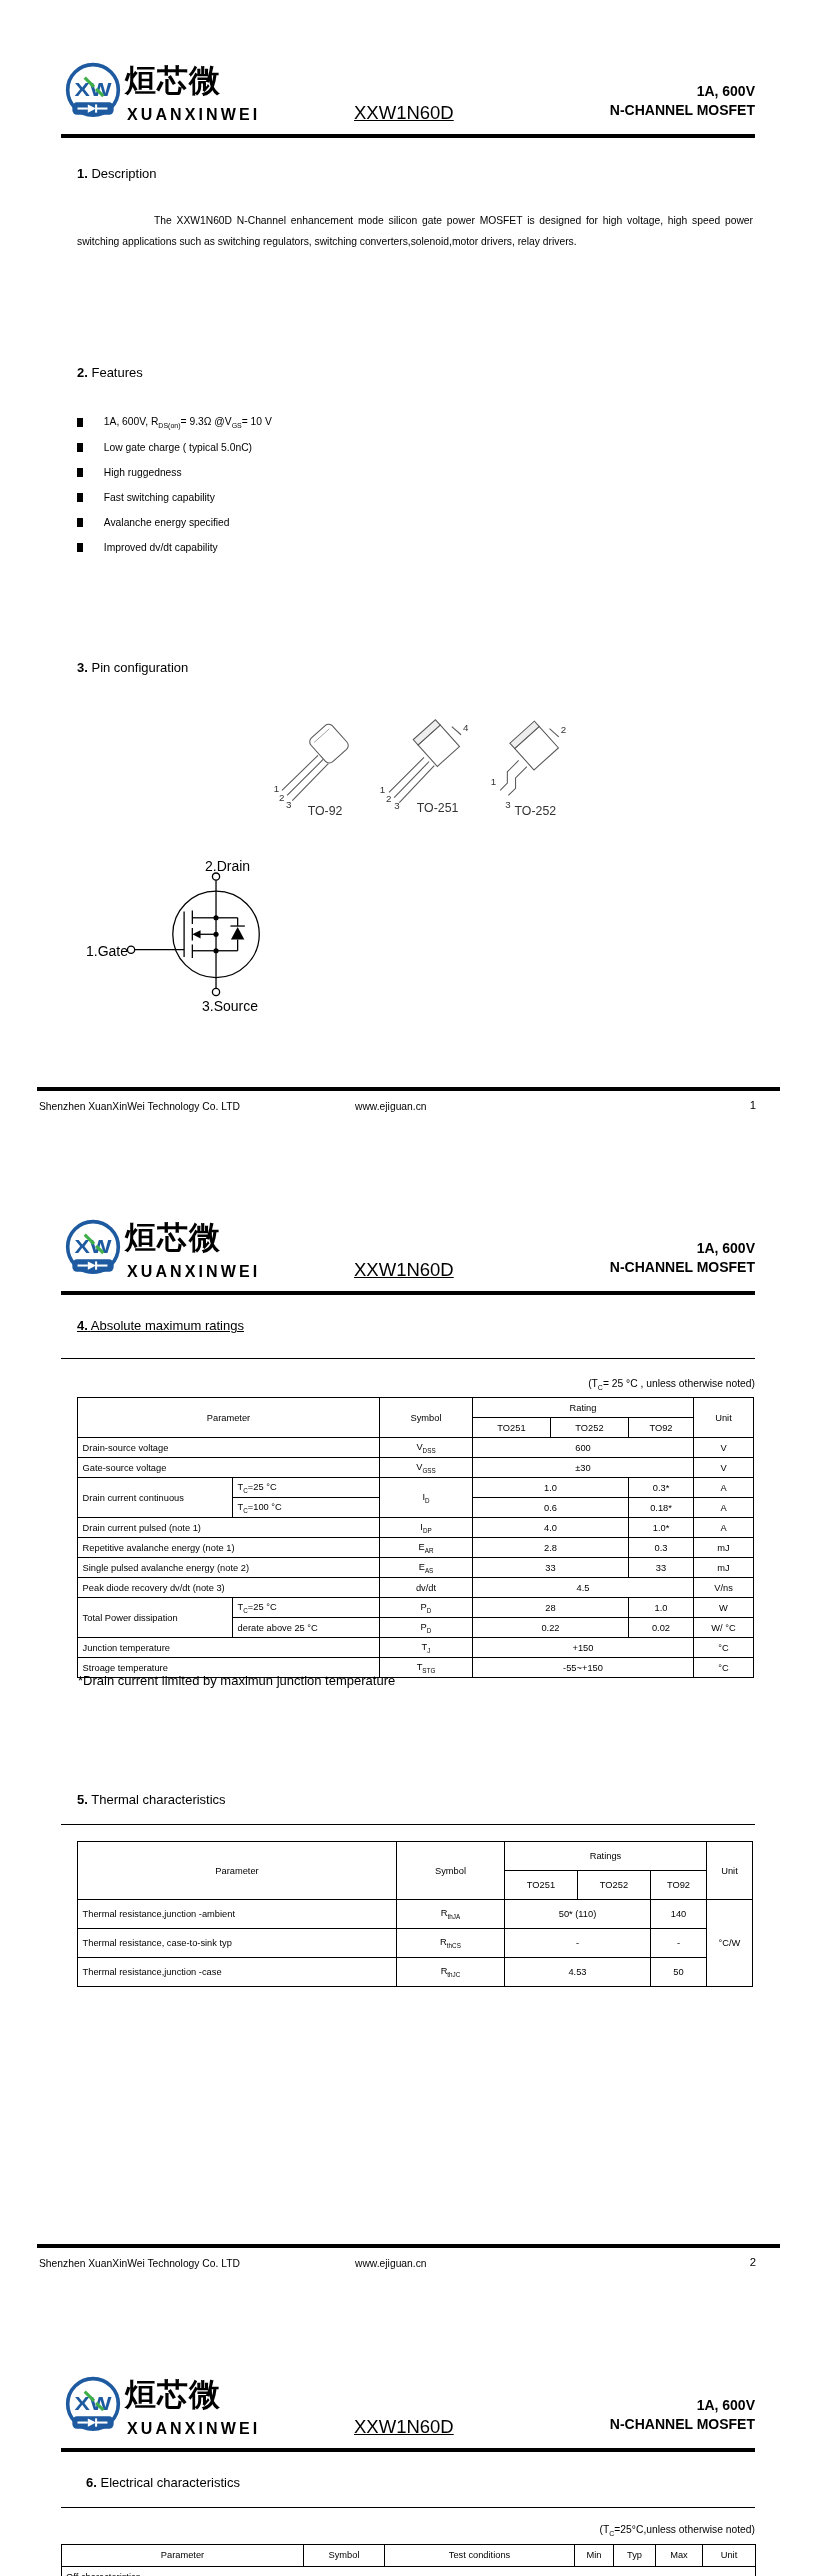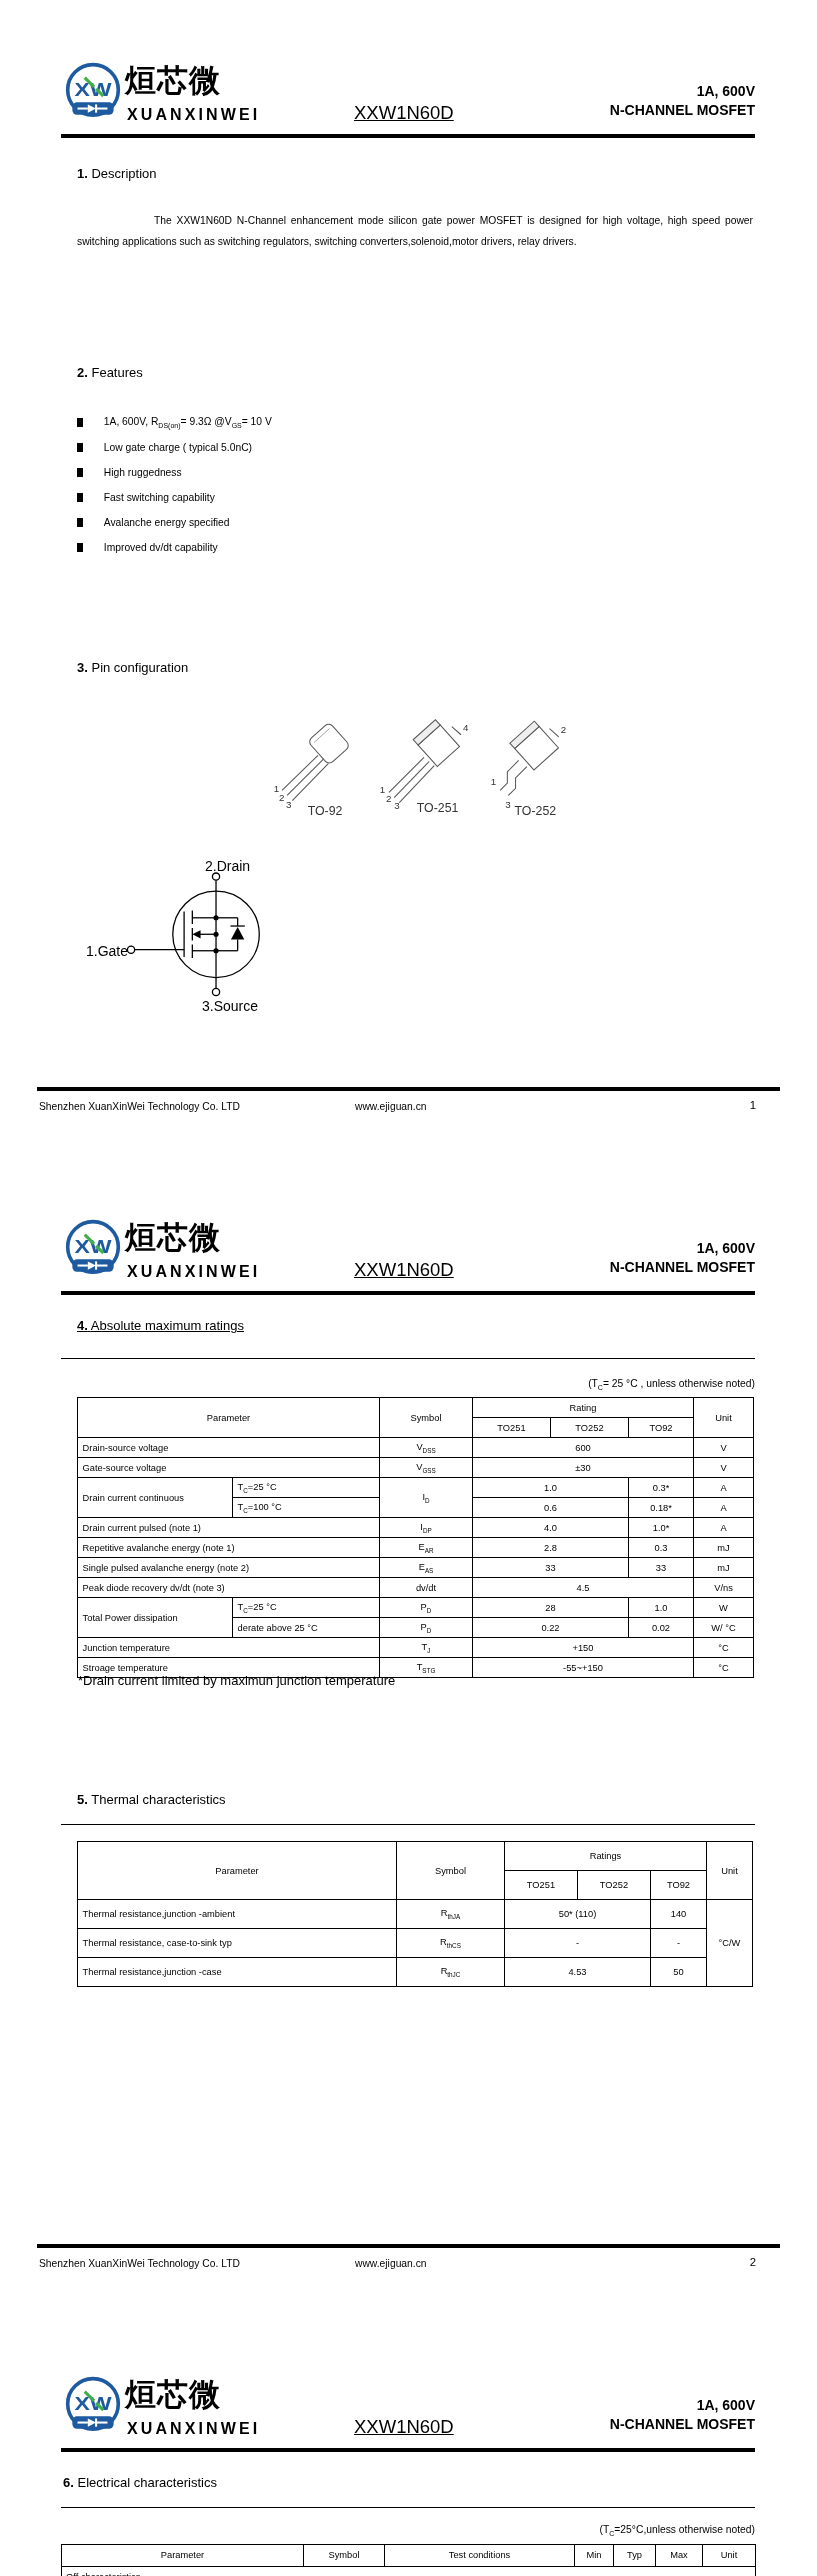--- a/index.html
+++ b/index.html
@@ -397,21 +397,21 @@
   </svg>
   <div class="brand-cn">烜芯微</div>
   <div class="brand-en">XUANXINWEI</div>
   <div class="part-no">XXW1N60D</div>
   <div class="rating-blk">
     <div>1A, 600V</div>
     <div>N-CHANNEL MOSFET</div>
   </div>
   <div class="hdr-rule"></div>
 
-  <div class="abs sec-h" style="left:63px;top:161px;">
+  <div class="abs sec-h" style="left:86px;top:161px;">
     <b>6.</b>
     <span>Electrical characteristics</span>
   </div>
   <div class="sec-rule" style="top:193px;"></div>
   <div class="cond-note" style="top:210px;">(T<sub>C</sub>=25°C,unless otherwise noted)</div>
 
   <table class="abs et" style="left:61px;top:230px;width:694px;">
     <colgroup>
         <col style="width:242px">
         <col style="width:81px">

